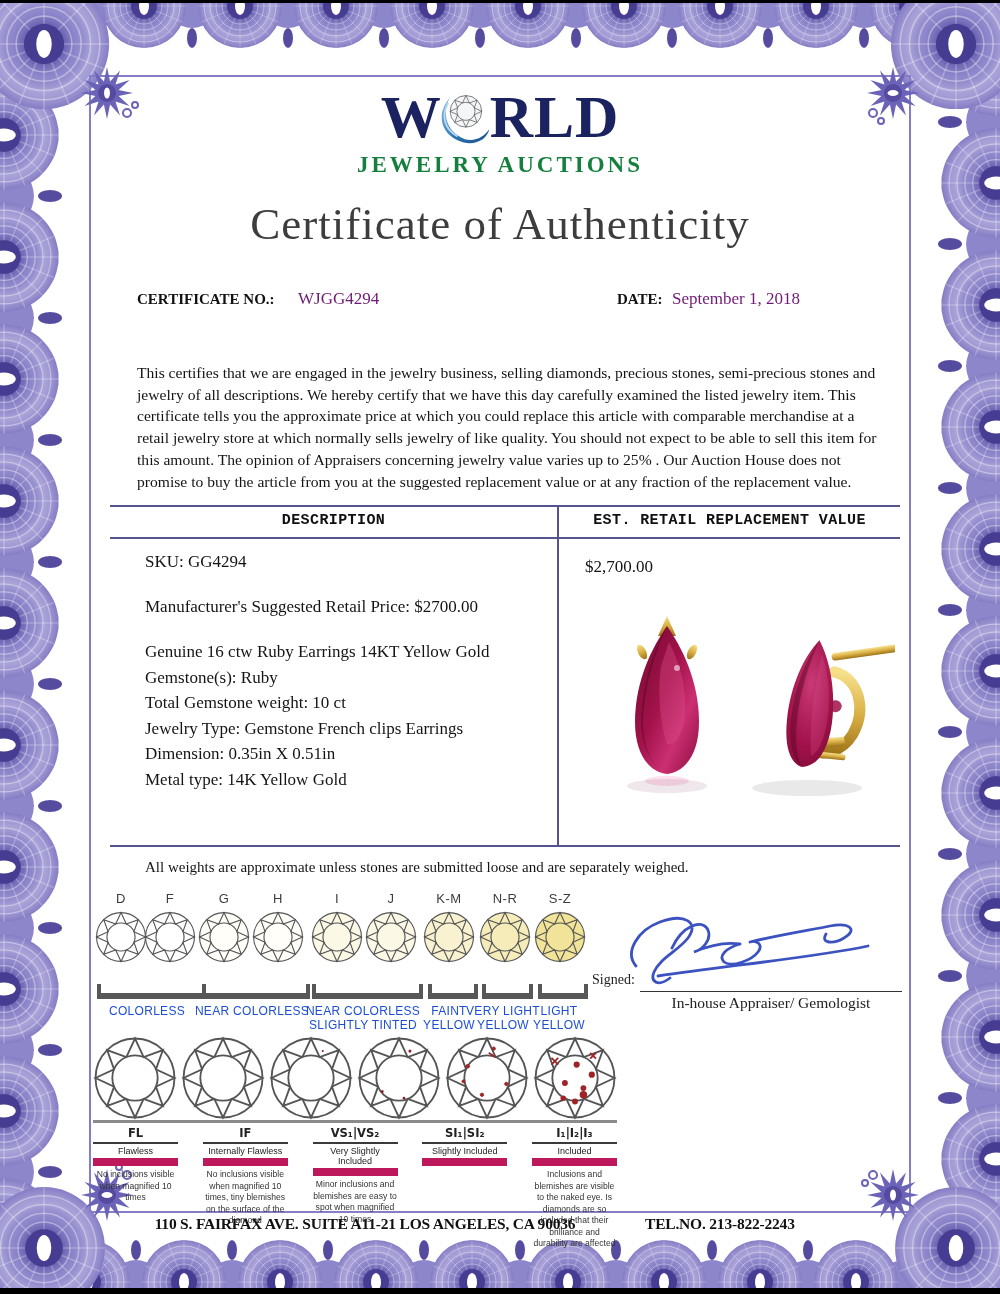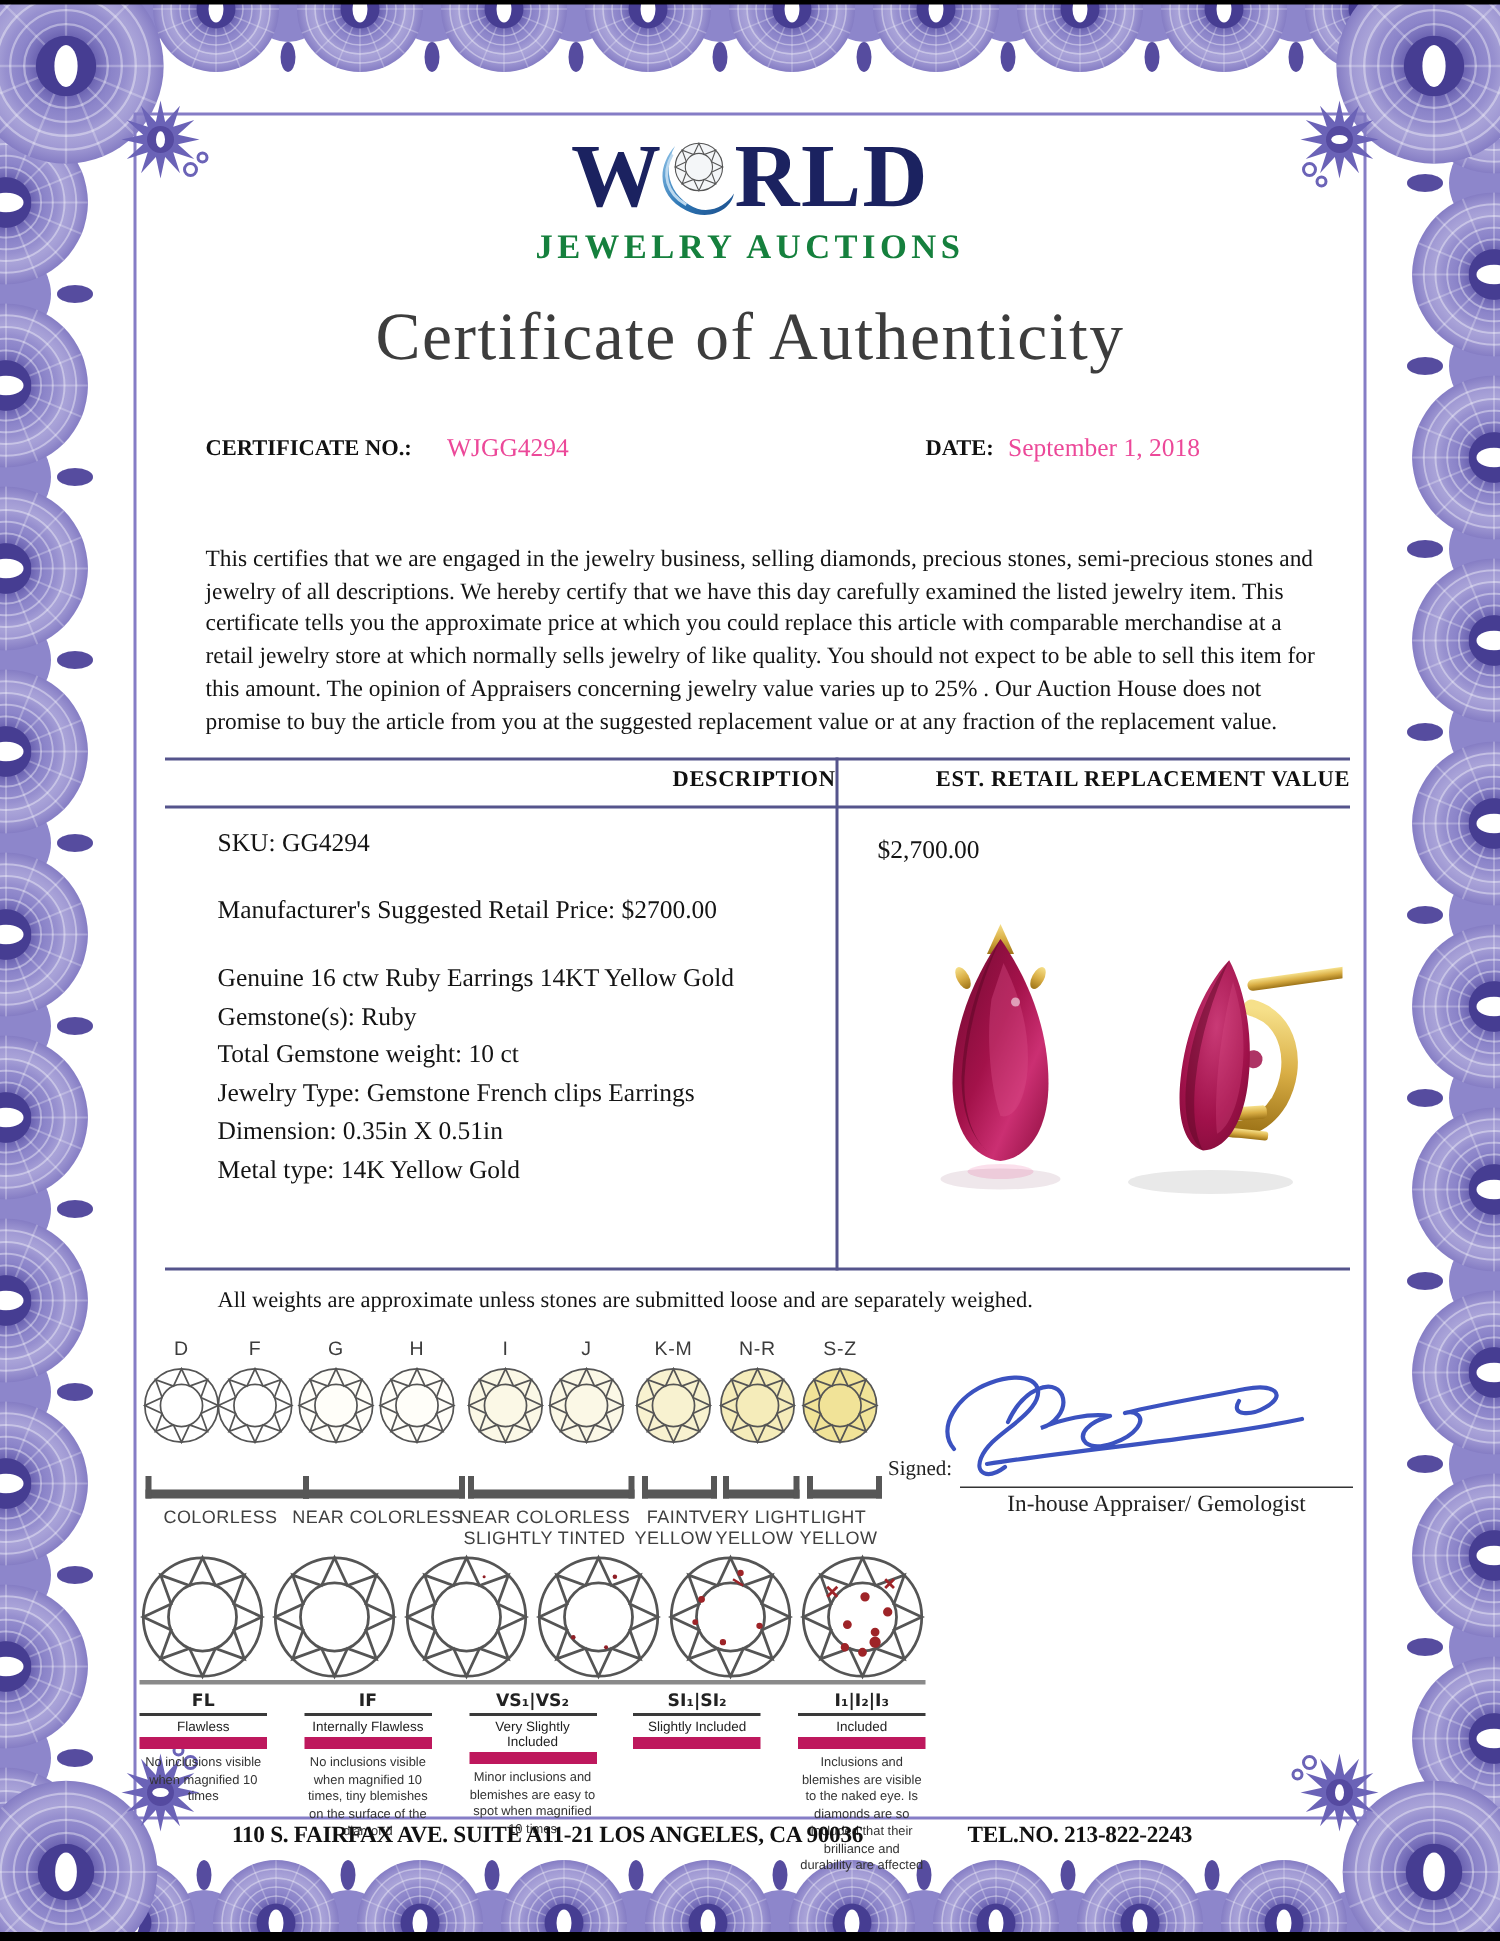--- a/index.html
+++ b/index.html
@@ -11,36 +11,36 @@
   #content{position:absolute;left:0;top:0;width:1000px;height:1294px;z-index:1;}
   
   #logo{left:0;top:84px;width:1000px;text-align:center;}
   .brand-line{display:flex;align-items:center;justify-content:center;
       font-weight:bold;font-size:60px;letter-spacing:1px;color:#1b2260;line-height:1;}
   .brand-line .dmark{margin:0 -3px 0 -5px;position:relative;top:4px;}
   .brand-sub{margin-top:2px;font-weight:bold;font-size:23px;letter-spacing:3px;color:#15803d;}
   
   #title{left:0;top:198px;width:1000px;text-align:center;font-size:45px;color:#3d3d3d;letter-spacing:1px;}
   .meta-label{font-weight:bold;font-size:15px;color:#111;}
-  .meta-value{font-size:17px;color:#ec4899;}
+  .meta-value{font-size:17px;color:#701a75;}
   
   #paragraph{left:137px;top:341px;width:741px;font-size:15.6px;line-height:21.7px;color:#141414;margin-top:21px;}
   
   .rule{background:#55548c;}
-  .th{font-weight:bold;font-size:15px;color:#101010;text-align:right;letter-spacing:.4px;}
+  .th{font-weight:bold;font-size:15px;color:#101010;text-align:center;letter-spacing:.4px;font-family:Liberation Mono, monospace;}
   .cell-line{font-size:17px;color:#141414;}
   #details div{height:25.5px;}
   
   #color-chart{left:95px;top:891px;width:515px;height:150px;font-family:"Liberation Sans",sans-serif;}
   .cc-cell{position:absolute;width:52px;text-align:center;}
   .cc-letter{font-size:13px;color:#3c3c3c;height:20px;letter-spacing:.5px;}
   .cc-bar{position:absolute;top:93px;height:9px;
       border-left:4px solid #575757;border-right:4px solid #575757;border-bottom:6px solid #575757;}
   .cc-label{position:absolute;top:113px;width:130px;text-align:center;
-      font-size:12px;line-height:14px;color:#404040;letter-spacing:.3px;}
+      font-size:12px;line-height:14px;color:#1d4ed8;letter-spacing:.3px;}
   
   #clarity{left:93px;top:1036px;width:524px;font-family:"Liberation Sans",sans-serif;}
   .cl-row{display:flex;justify-content:space-between;}
   .cl-col{width:85px;text-align:center;}
   #cl-divider{margin:0 0 3px 0;height:3px;background:#8a8a8a;}
   .cl-grade{font-family:"DejaVu Sans",sans-serif;font-size:11.5px;font-weight:bold;color:#222;
       border-bottom:2px solid #3a3a3a;padding-bottom:2px;}
   .cl-name{font-size:9px;font-weight:normal;color:#222;padding:2px 0;
       border-bottom:8px solid #be185d;}
   .cl-desc{font-size:8.6px;line-height:11.5px;color:#333;padding-top:3px;}

